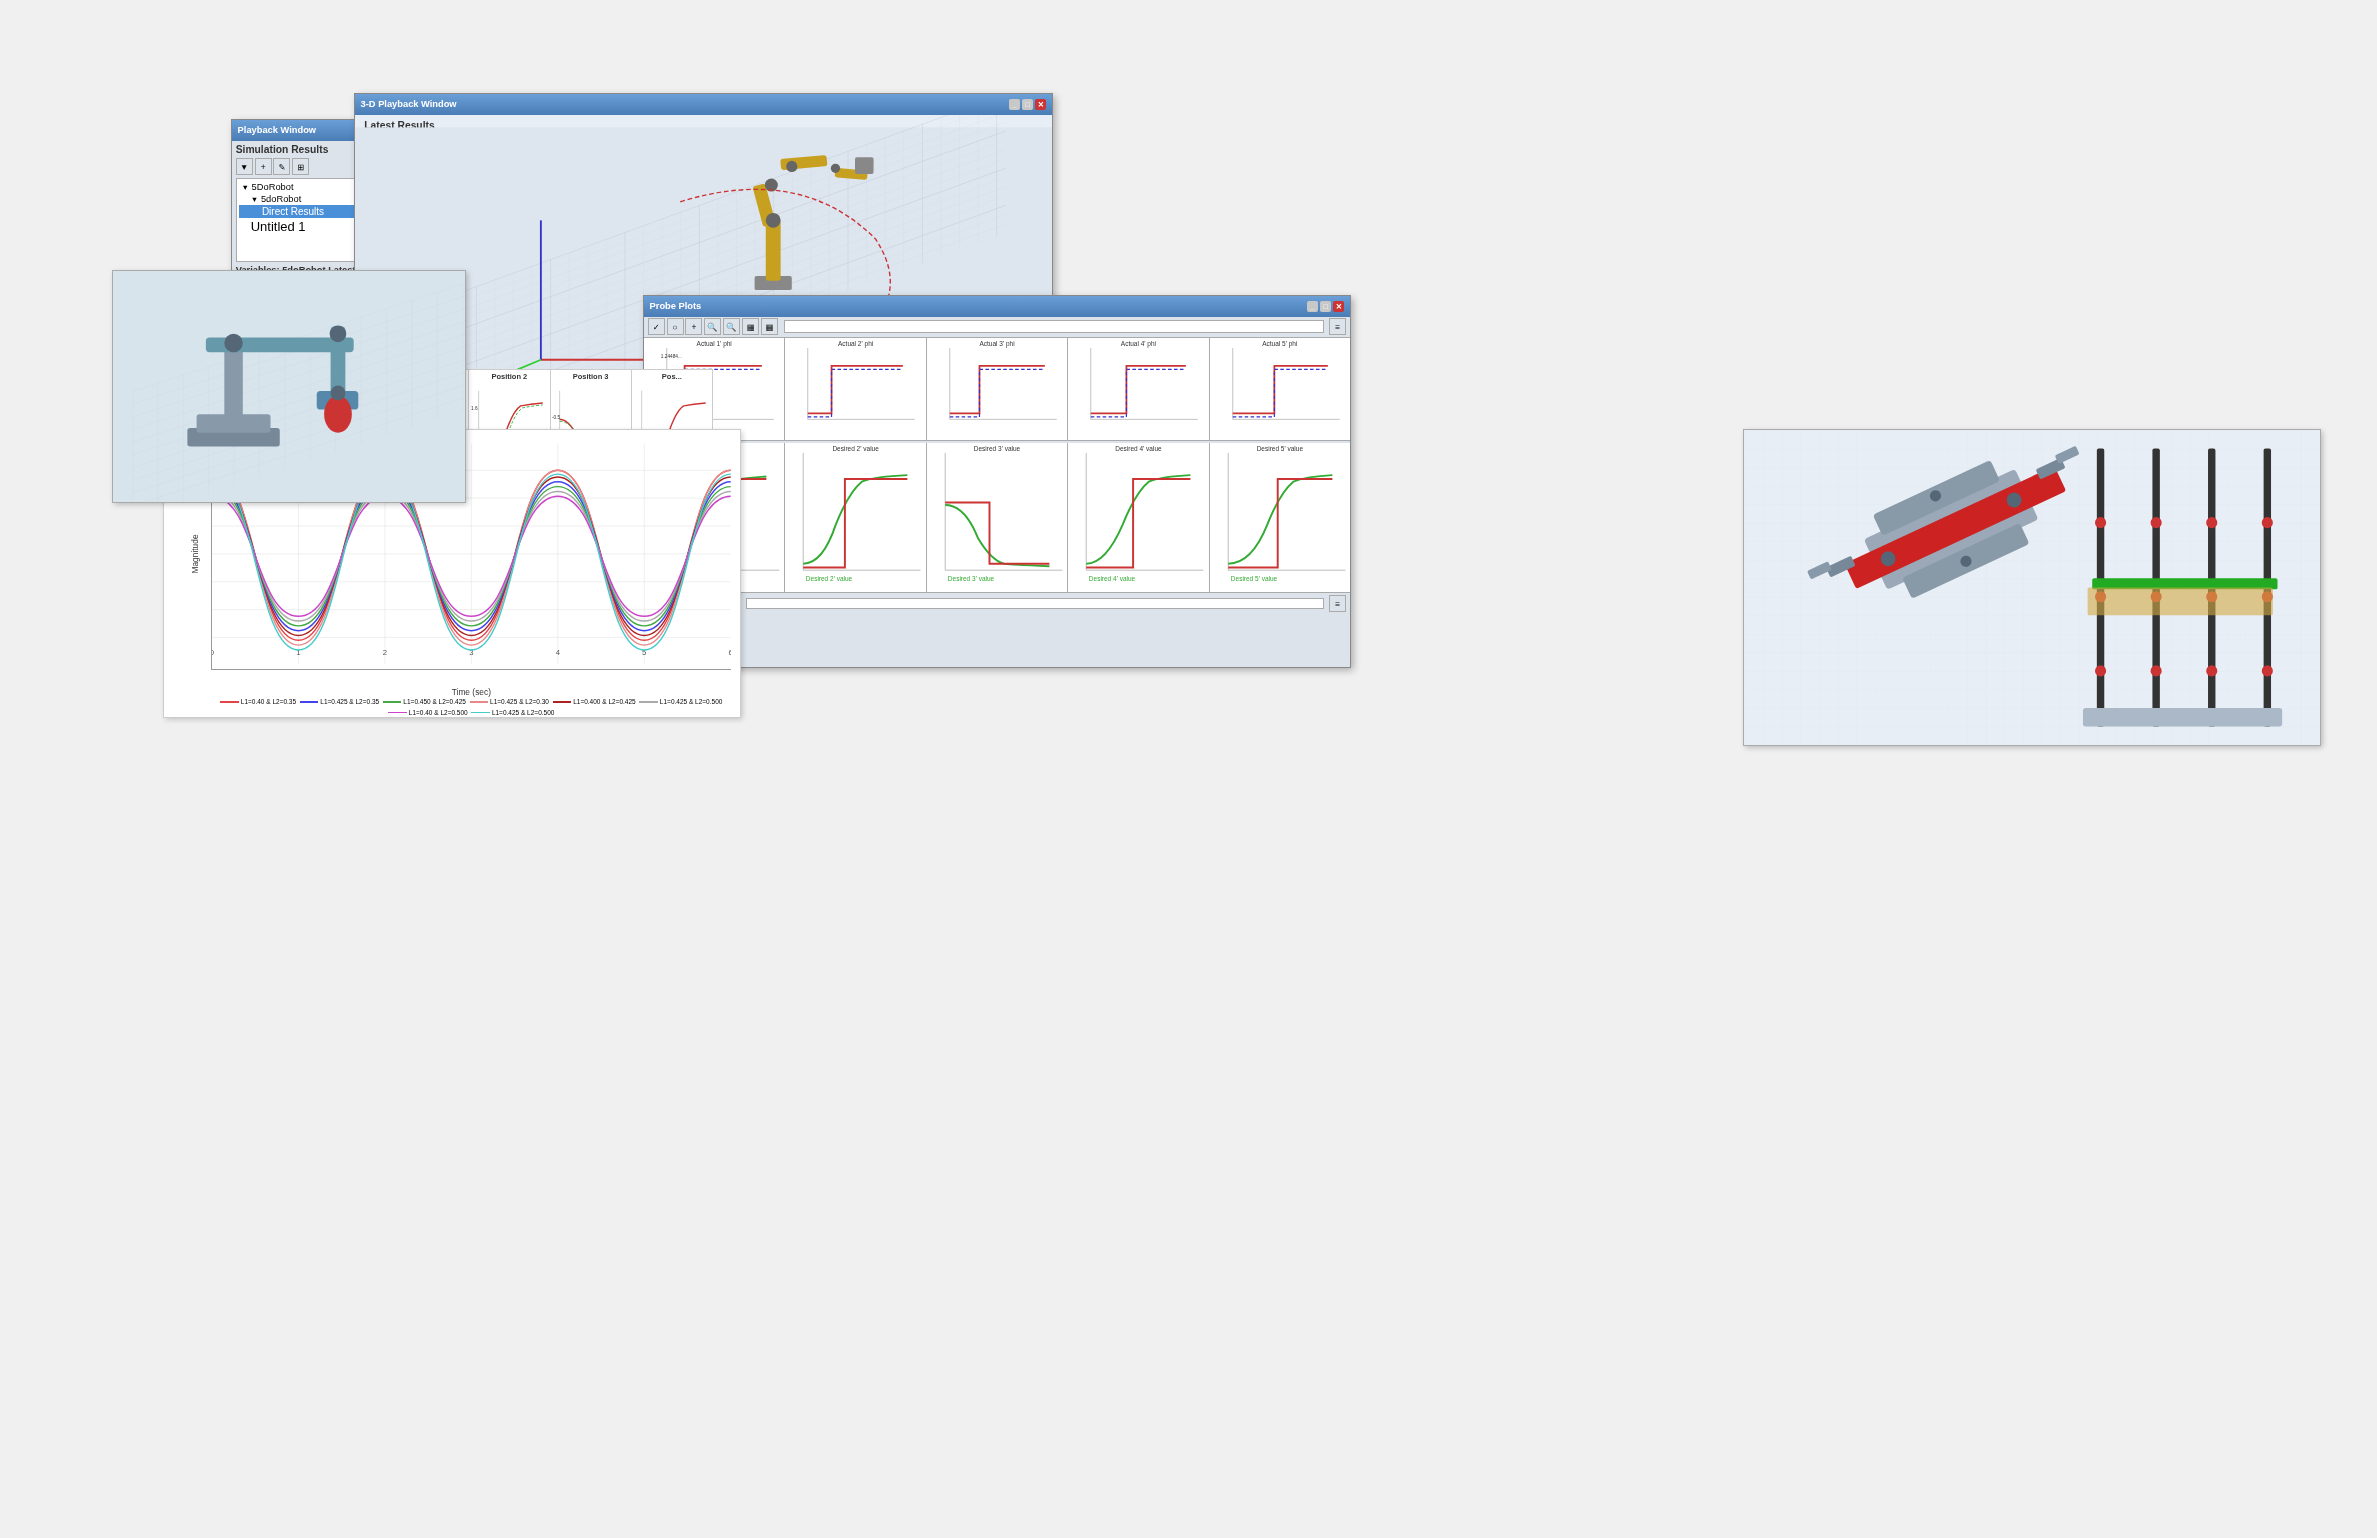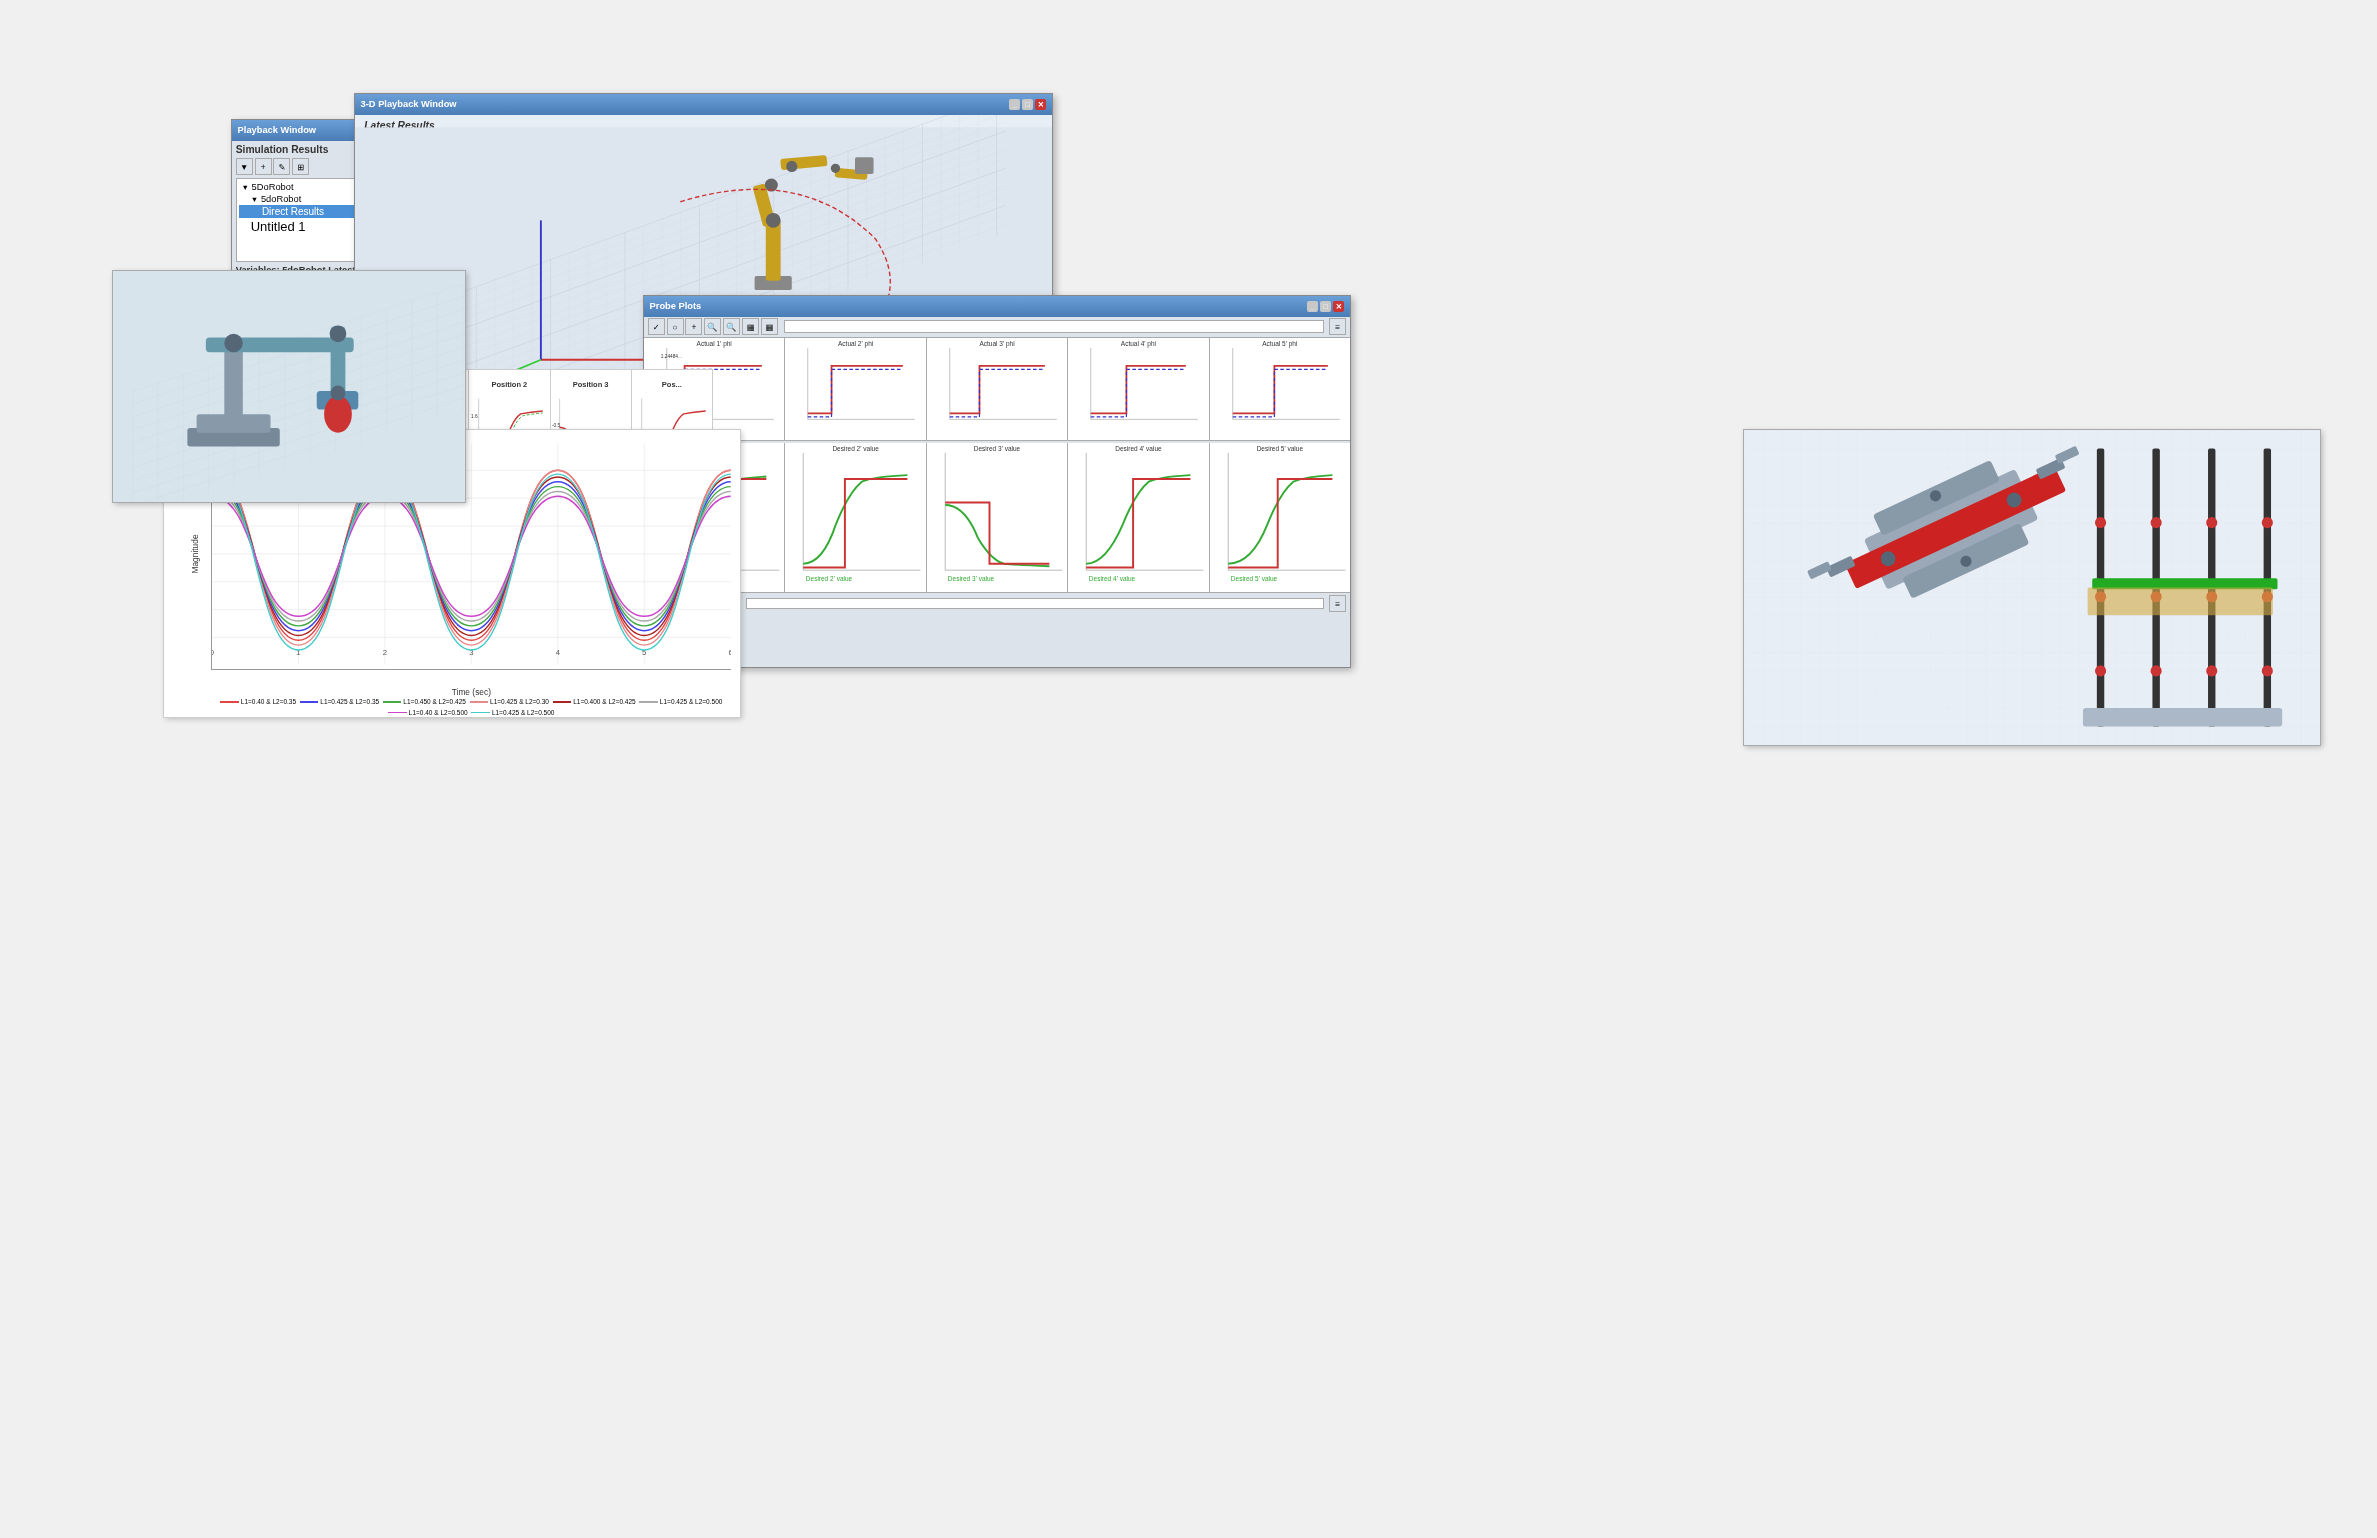--- a/index.html
+++ b/index.html
@@ -136,21 +136,20 @@
       position: absolute;
       top: 0; left: 0;
       width: 100%; height: 100%;
     }
     .results-label {
       position: absolute;
       top: 5.6px; left: 9.3px;
       font-size: 10.3px;
       font-weight: bold;
       color: #333;
-      font-style: italic;
     }
     .playback-toolbar {
       position: absolute;
       bottom: 0; left: 0;
       width: 100%;
       background: #dce3ea;
       border-top: 0.9px solid #aaa;
       height: 26px;
       display: flex;
       align-items: center;
@@ -319,21 +318,20 @@
       border-right: 0.9px solid #ccc;
       padding: 1.9px;
       position: relative;
     }
     .pos-plot:last-child { border-right: none; }
     .pos-title {
       font-size: 7.5px;
       text-align: center;
       font-weight: bold;
       color: #333;
-      margin-top: 8px;
     }
   </style>
 </head>
 <body>
 
 <div class="analysis-window">
   <div class="generic-titlebar">
     <span>Playback Window</span>
     <div class="win-controls">
       <div class="win-btn min">_</div>

